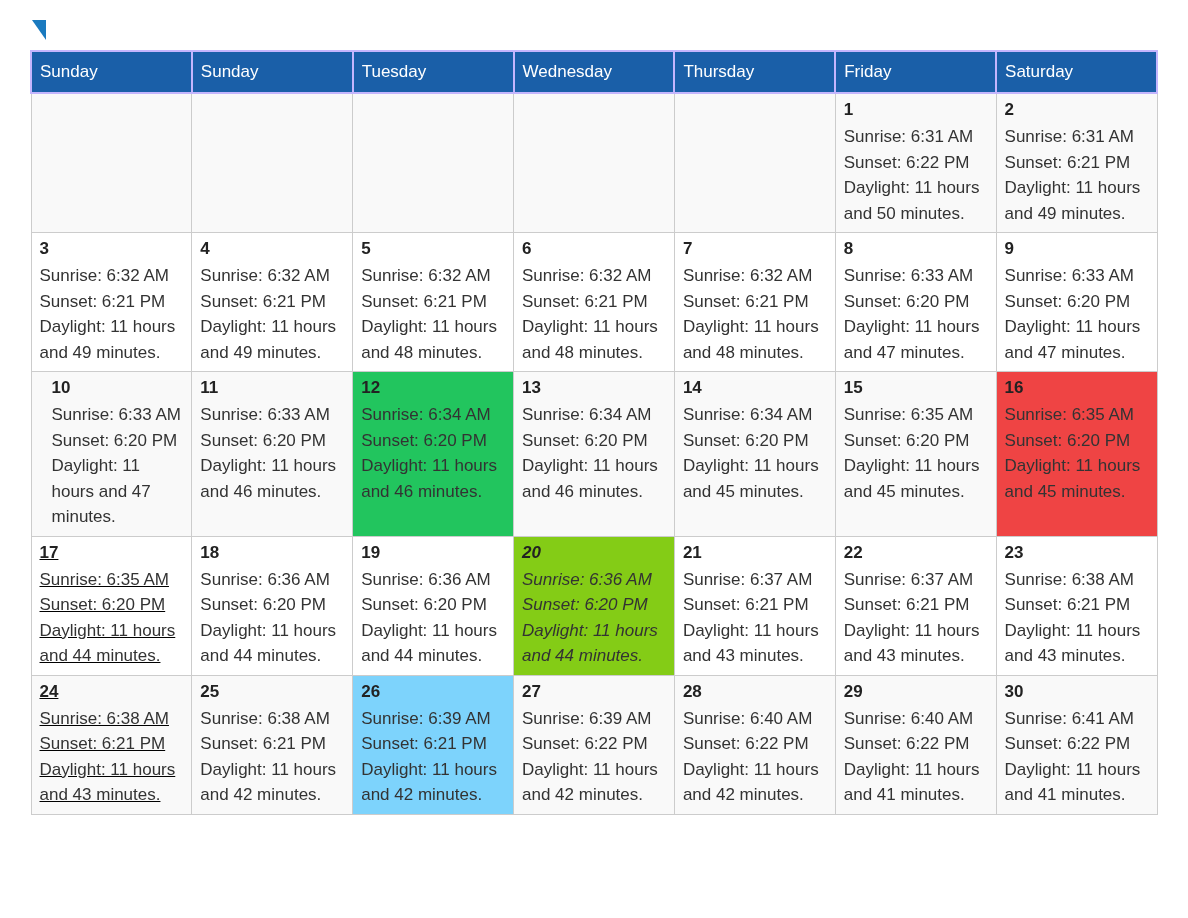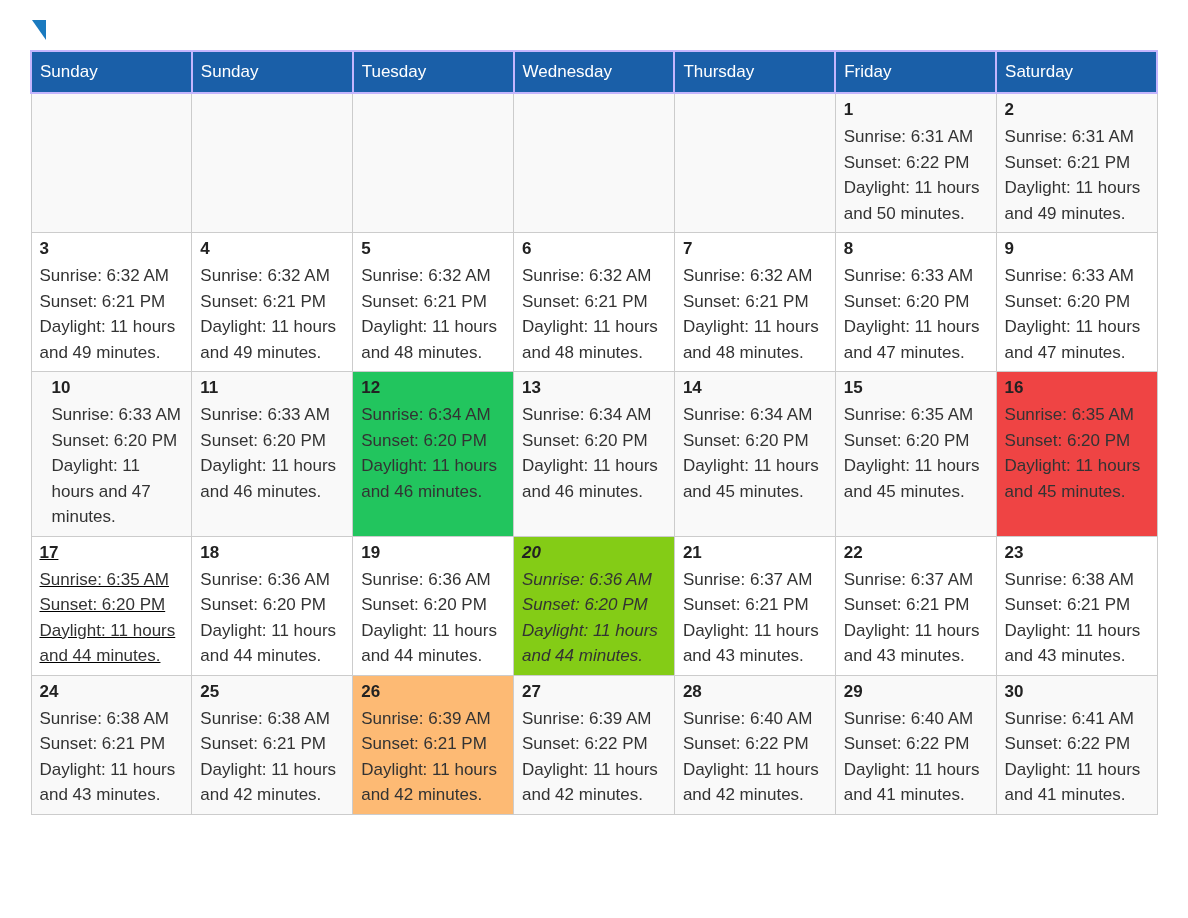--- a/index.html
+++ b/index.html
@@ -282,33 +282,33 @@
 Daylight: 11 hours and 43 minutes.</div>
         </td>
         <td style="background-color: rgb(255, 255, 255);">
           <div class="day-number">23</div>
           <div class="day-info" style="white-space: pre-line;">Sunrise: 6:38 AM
 Sunset: 6:21 PM
 Daylight: 11 hours and 43 minutes.</div>
         </td>
       </tr>
       <tr>
-        <td style="background-color: rgb(249, 249, 249);">
+        <td style="background-color: rgb(249, 249, 249); text-decoration: underline;">
           <div class="day-number">24</div>
           <div class="day-info" style="white-space: pre-line;">Sunrise: 6:38 AM
 Sunset: 6:21 PM
 Daylight: 11 hours and 43 minutes.</div>
         </td>
         <td style="background-color: rgb(249, 249, 249);">
           <div class="day-number">25</div>
           <div class="day-info" style="white-space: pre-line;">Sunrise: 6:38 AM
 Sunset: 6:21 PM
 Daylight: 11 hours and 42 minutes.</div>
         </td>
-        <td style="background-color: #fdba74;">
+        <td style="background-color: #7dd3fc;">
           <div class="day-number">26</div>
           <div class="day-info" style="white-space: pre-line;">Sunrise: 6:39 AM
 Sunset: 6:21 PM
 Daylight: 11 hours and 42 minutes.</div>
         </td>
         <td style="background-color: rgb(249, 249, 249);">
           <div class="day-number">27</div>
           <div class="day-info" style="white-space: pre-line;">Sunrise: 6:39 AM
 Sunset: 6:22 PM
 Daylight: 11 hours and 42 minutes.</div>

